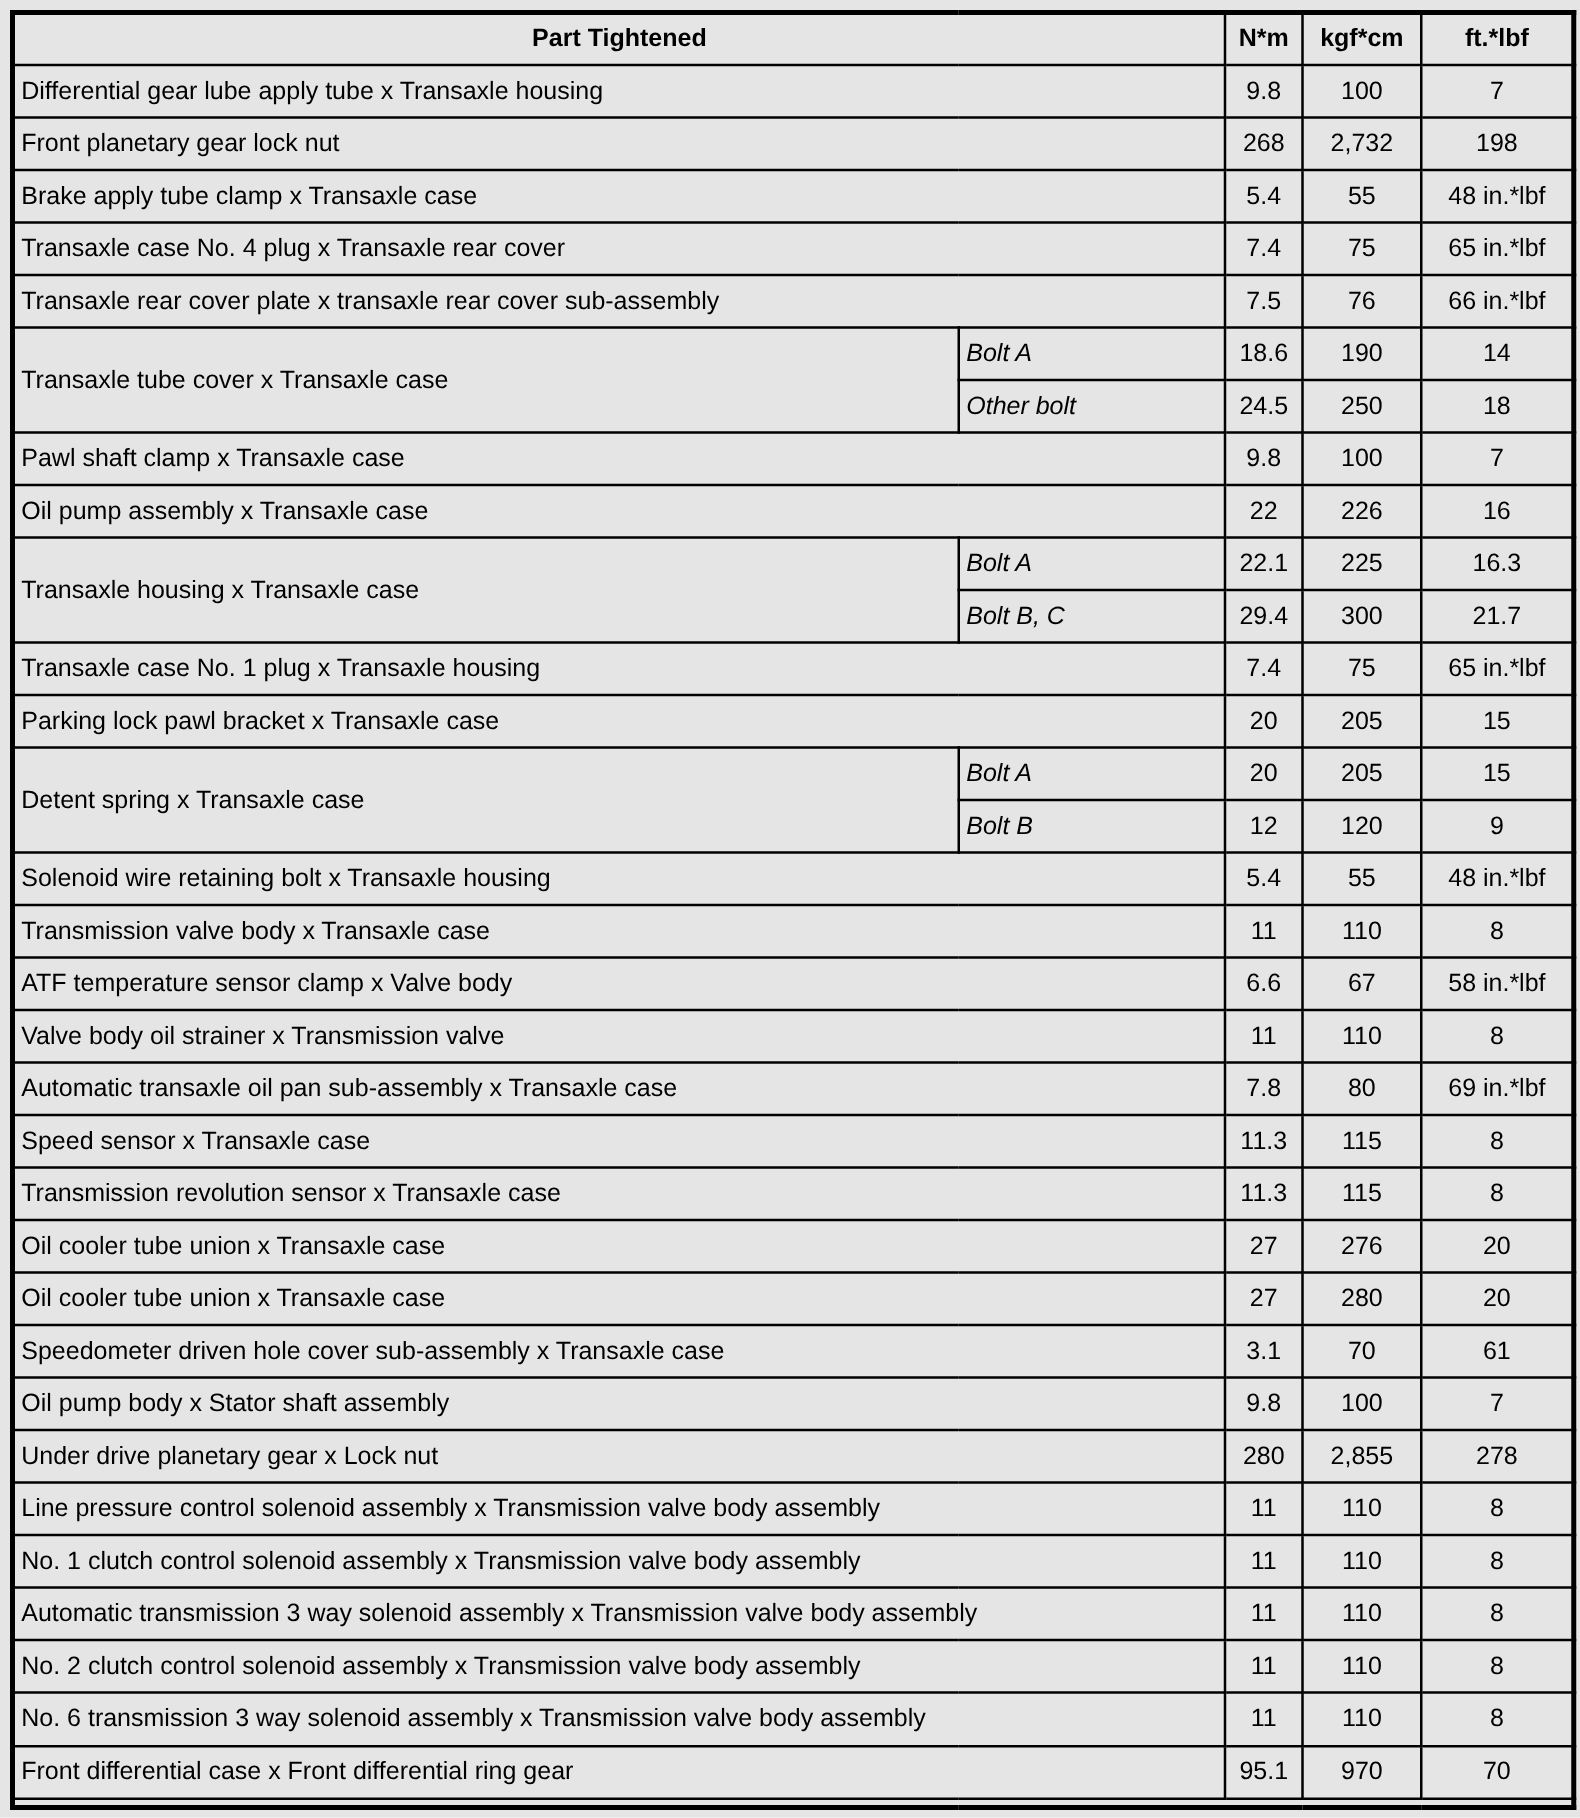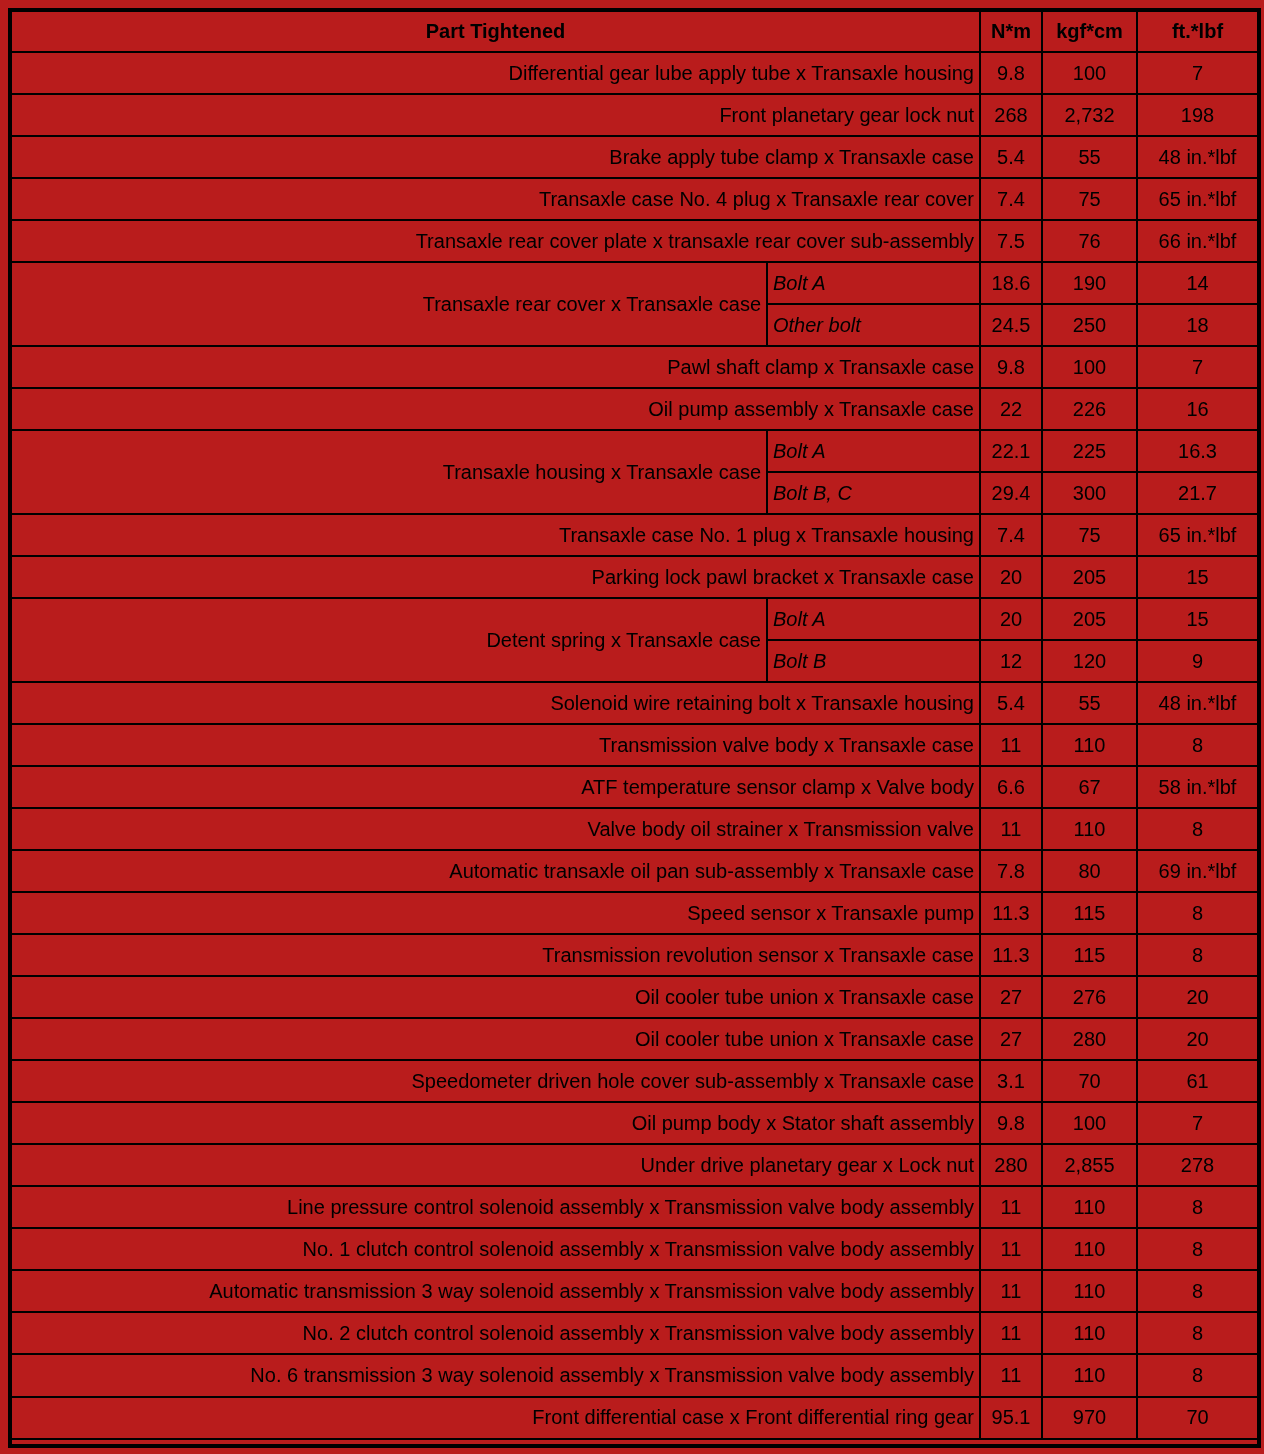--- a/index.html
+++ b/index.html
@@ -9,21 +9,21 @@
   }
   body {
     font-family: "Liberation Sans", "DejaVu Sans", sans-serif;
     color: #000000;
   }
   .page {
     width: 1264px;
     height: 1454px;
     box-sizing: border-box;
     padding: 8px 7px 6px 8px;
-    background: #b91c1c;
+    background: #e5e5e5;
   }
   table.torque {
     border-collapse: collapse;
     table-layout: fixed;
     width: 100%;
     height: 100%;
     border: 4px solid #000000;
   }
   table.torque th,
   table.torque td {
@@ -34,21 +34,21 @@
     overflow: hidden;
     white-space: nowrap;
     vertical-align: middle;
     box-sizing: border-box;
   }
   table.torque th {
     font-weight: bold;
     text-align: center;
   }
   td.part {
-    text-align: right;
+    text-align: left;
     padding-left: 5px;
   }
   td.bolt {
     text-align: left;
     padding-left: 5px;
     font-style: italic;
   }
   td.num {
     text-align: center;
     padding-left: 1px;
@@ -113,21 +113,21 @@
           <td class="num">75</td>
           <td class="num">65 in.*lbf</td>
         </tr>
         <tr class="data-row">
           <td class="part" colspan="2">Transaxle rear cover plate x transaxle rear cover sub-assembly</td>
           <td class="num">7.5</td>
           <td class="num">76</td>
           <td class="num">66 in.*lbf</td>
         </tr>
         <tr class="data-row">
-          <td class="part" rowspan="2">Transaxle rear cover x Transaxle case</td>
+          <td class="part" rowspan="2">Transaxle tube cover x Transaxle case</td>
           <td class="bolt">Bolt A</td>
           <td class="num">18.6</td>
           <td class="num">190</td>
           <td class="num">14</td>
         </tr>
         <tr class="data-row">
           <td class="bolt">Other bolt</td>
           <td class="num">24.5</td>
           <td class="num">250</td>
           <td class="num">18</td>
@@ -206,21 +206,21 @@
           <td class="num">110</td>
           <td class="num">8</td>
         </tr>
         <tr class="data-row">
           <td class="part" colspan="2">Automatic transaxle oil pan sub-assembly x Transaxle case</td>
           <td class="num">7.8</td>
           <td class="num">80</td>
           <td class="num">69 in.*lbf</td>
         </tr>
         <tr class="data-row">
-          <td class="part" colspan="2">Speed sensor x Transaxle pump</td>
+          <td class="part" colspan="2">Speed sensor x Transaxle case</td>
           <td class="num">11.3</td>
           <td class="num">115</td>
           <td class="num">8</td>
         </tr>
         <tr class="data-row">
           <td class="part" colspan="2">Transmission revolution sensor x Transaxle case</td>
           <td class="num">11.3</td>
           <td class="num">115</td>
           <td class="num">8</td>
         </tr>

